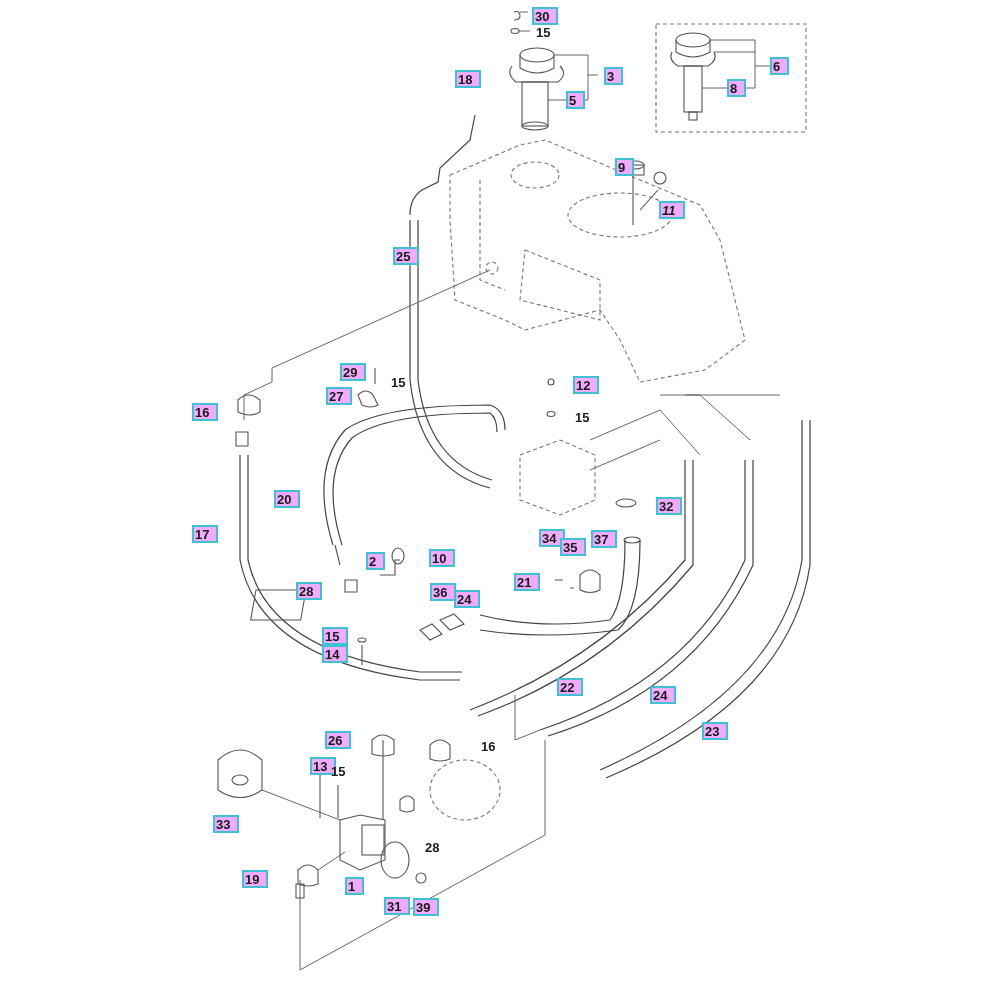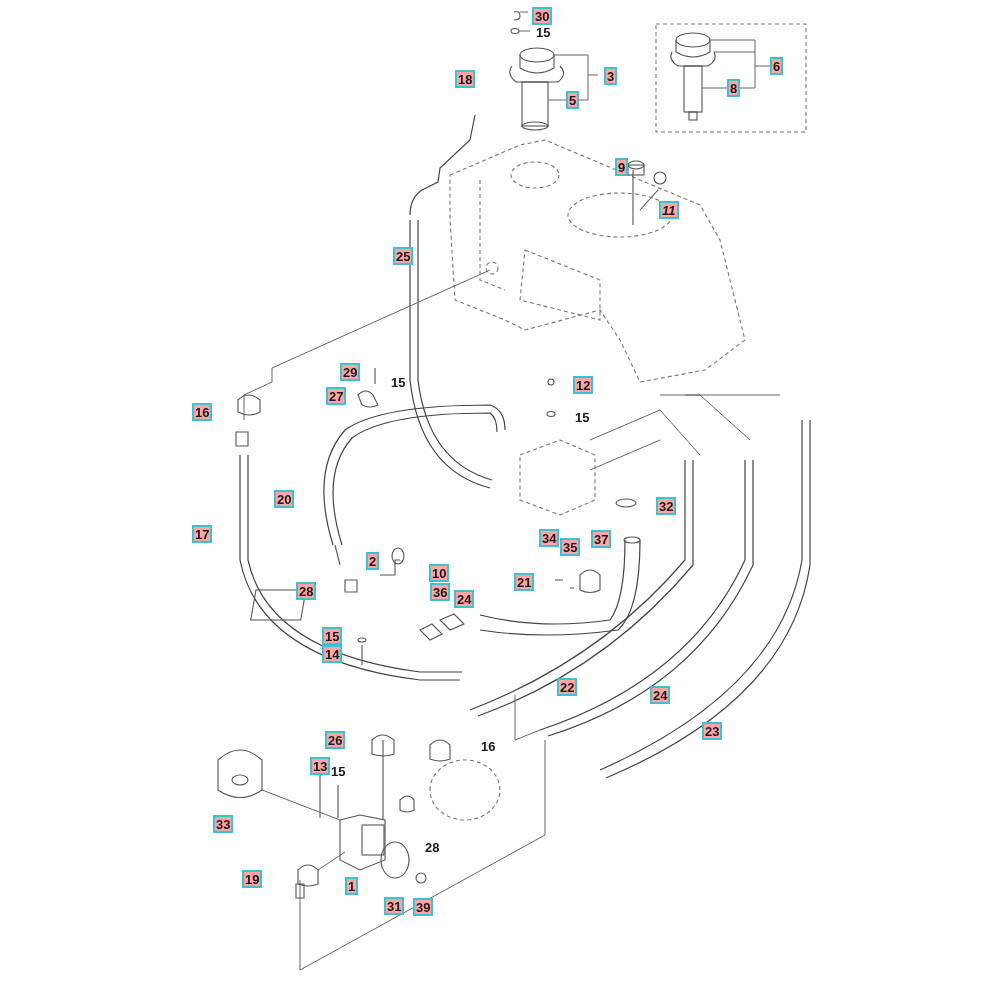--- a/index.html
+++ b/index.html
@@ -5,21 +5,21 @@
   html, body { margin: 0; padding: 0; background: #ffffff; }
   body { width: 1000px; height: 1000px; position: relative; overflow: hidden;
          font-family: "Liberation Sans", sans-serif; }
   #diagram { position: absolute; left: 0; top: 0; width: 1000px; height: 1000px; }
   .part { fill: none; stroke: #555; stroke-width: 1.1; }
   .dash { fill: none; stroke: #777; stroke-width: 1.1; stroke-dasharray: 4 3; }
   .hose { fill: none; stroke: #444; stroke-width: 1.2; }
   .leader { fill: none; stroke: #666; stroke-width: 1; }
   .callout { position: absolute; font-weight: bold; font-size: 13px; color: #1a1a1a;
              line-height: 1; padding: 1px 1px; }
-  .callout.boxed { border: 2px solid #3ec1d3; background: #fca5a5; padding: 1px 1px 0 1px; }
+  .callout.boxed { border: 2px solid #3ec1d3; background: #f0abfc; padding: 1px 7px 0 1px; }
   .callout.plain { border: none; }
 </style>
 </head>
 <body>
 
 <svg id="diagram" viewBox="0 0 1000 1000" xmlns="http://www.w3.org/2000/svg">
 
   <rect class="dash" x="656" y="24" width="150" height="108" stroke="#333" stroke-dasharray="2 2"></rect>
 
   <g>
@@ -147,21 +147,21 @@
 <div class="callout boxed" style="left:573px;top:376px;">12</div>
 <div class="callout plain" style="left:574px;top:410px;">15</div>
 <div class="callout boxed" style="left:192px;top:403px;">16</div>
 <div class="callout boxed" style="left:274px;top:490px;">20</div>
 <div class="callout boxed" style="left:656px;top:497px;">32</div>
 <div class="callout boxed" style="left:192px;top:525px;">17</div>
 <div class="callout boxed" style="left:539px;top:529px;">34</div>
 <div class="callout boxed" style="left:560px;top:538px;">35</div>
 <div class="callout boxed" style="left:583px;top:530px;margin-left:8px;">37</div>
 <div class="callout boxed" style="left:366px;top:552px;">2</div>
-<div class="callout boxed" style="left:429px;top:549px;margin-top:15px;">10</div>
+<div class="callout boxed" style="left:429px;top:549px;">10</div>
 <div class="callout boxed" style="left:296px;top:582px;">28</div>
 <div class="callout boxed" style="left:430px;top:583px;">36</div>
 <div class="callout boxed" style="left:454px;top:590px;">24</div>
 <div class="callout boxed" style="left:514px;top:573px;">21</div>
 <div class="callout boxed" style="left:322px;top:627px;">15</div>
 <div class="callout boxed" style="left:322px;top:645px;">14</div>
 <div class="callout boxed" style="left:557px;top:678px;">22</div>
 <div class="callout boxed" style="left:650px;top:686px;">24</div>
 <div class="callout boxed" style="left:702px;top:722px;">23</div>
 <div class="callout boxed" style="left:325px;top:731px;">26</div>

